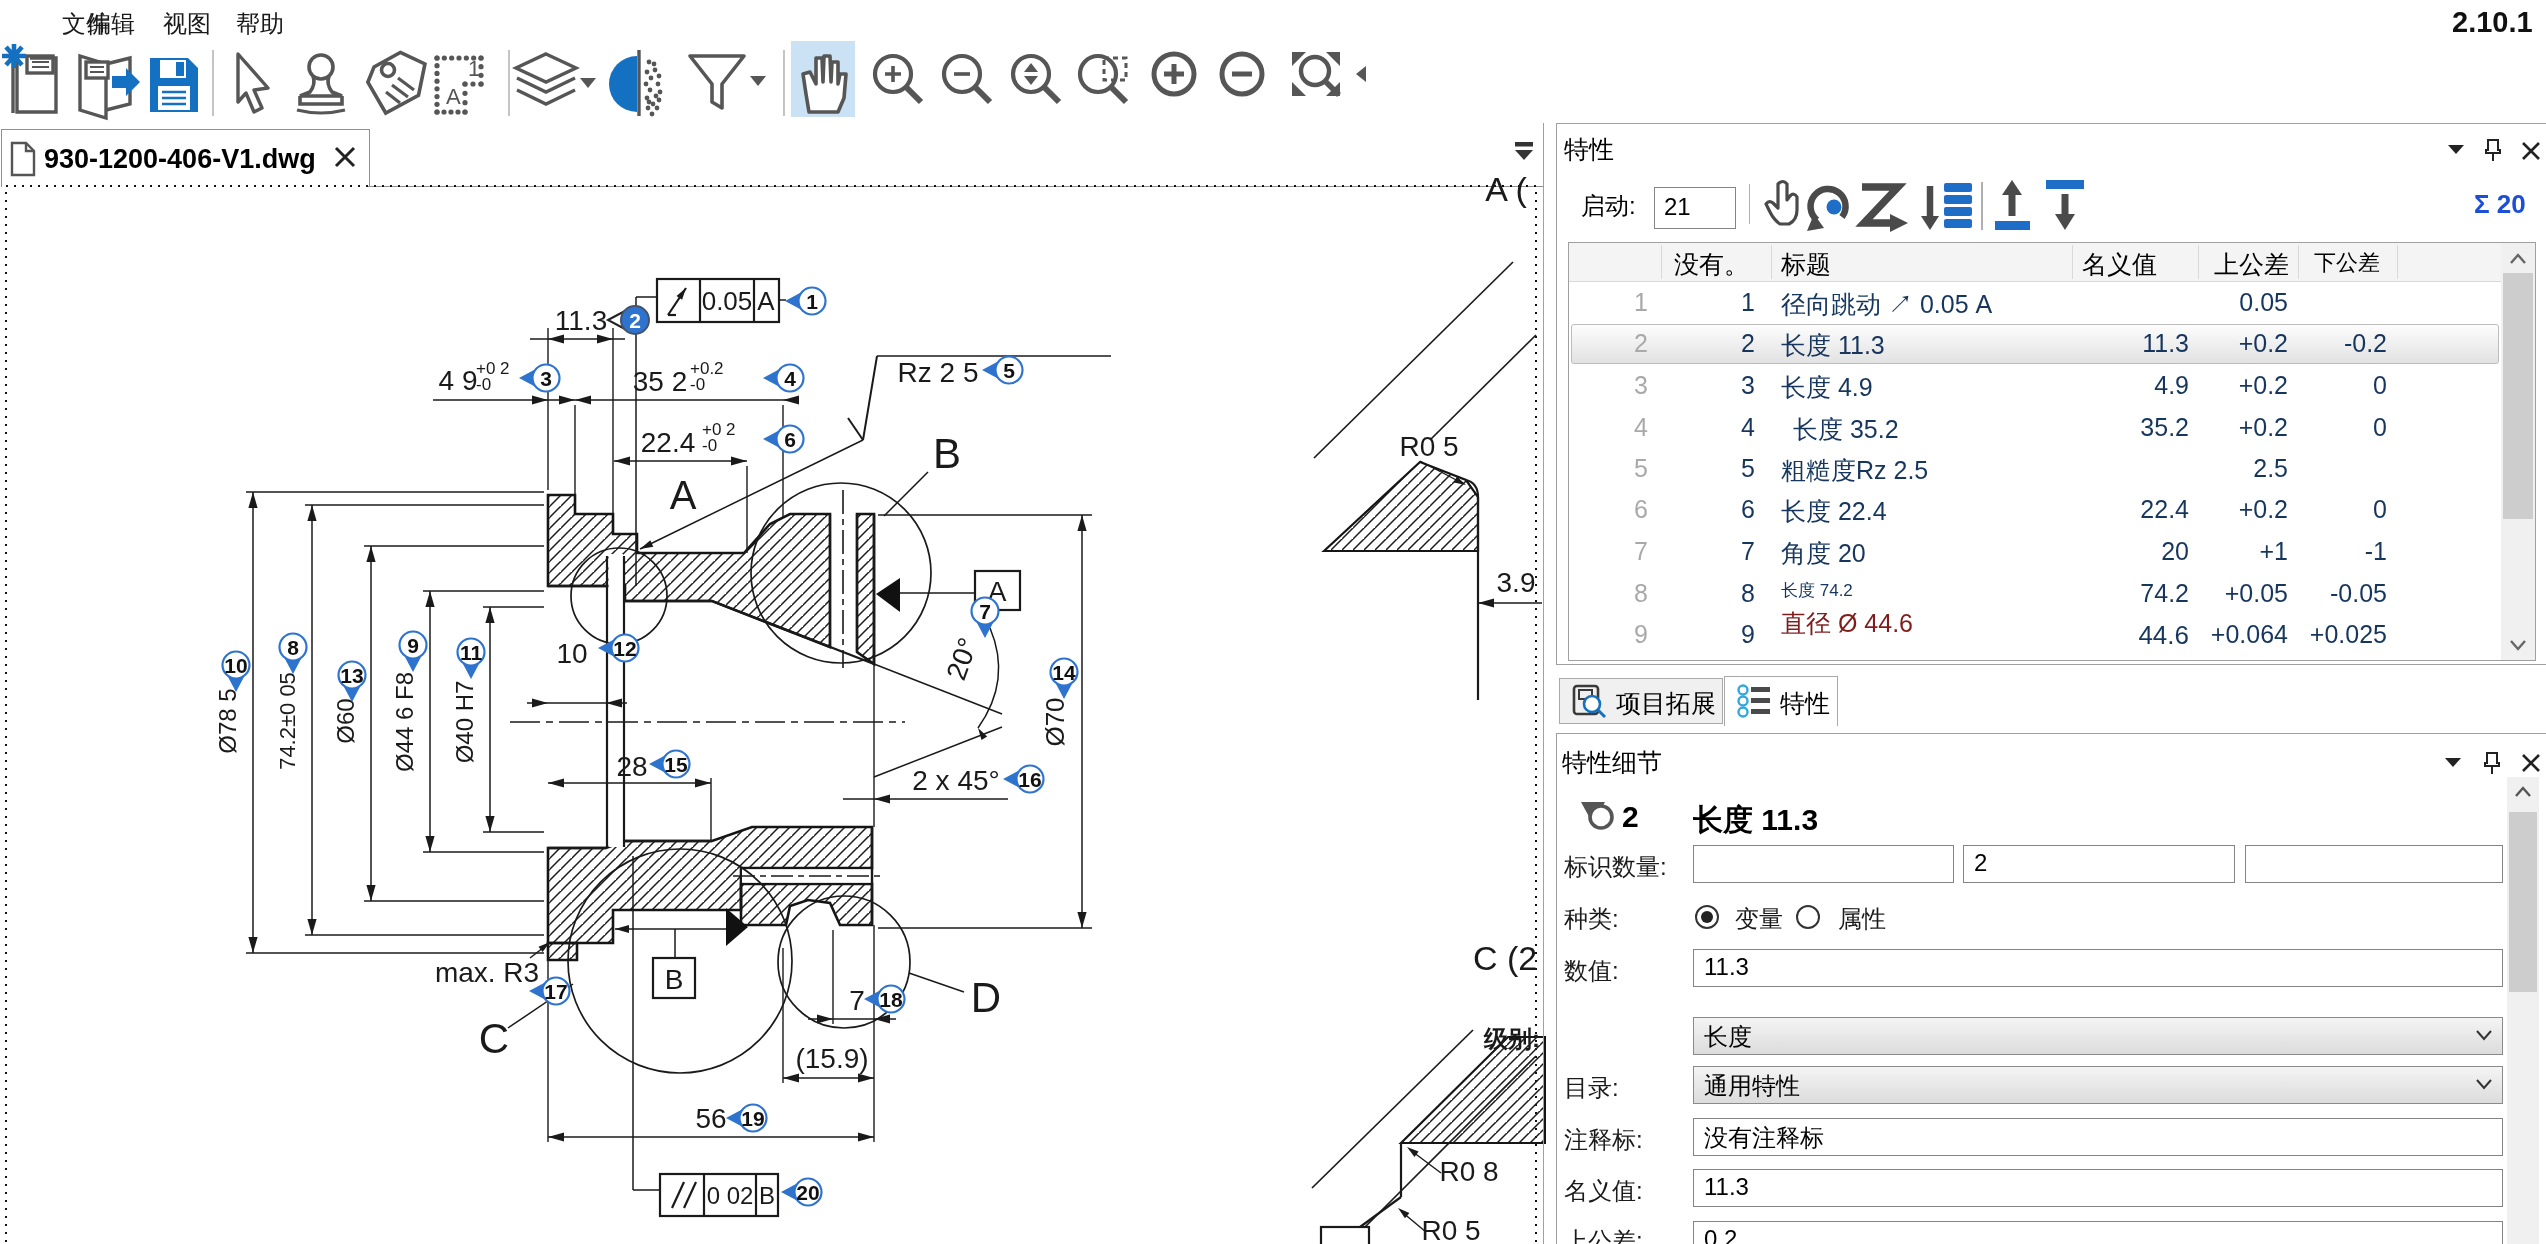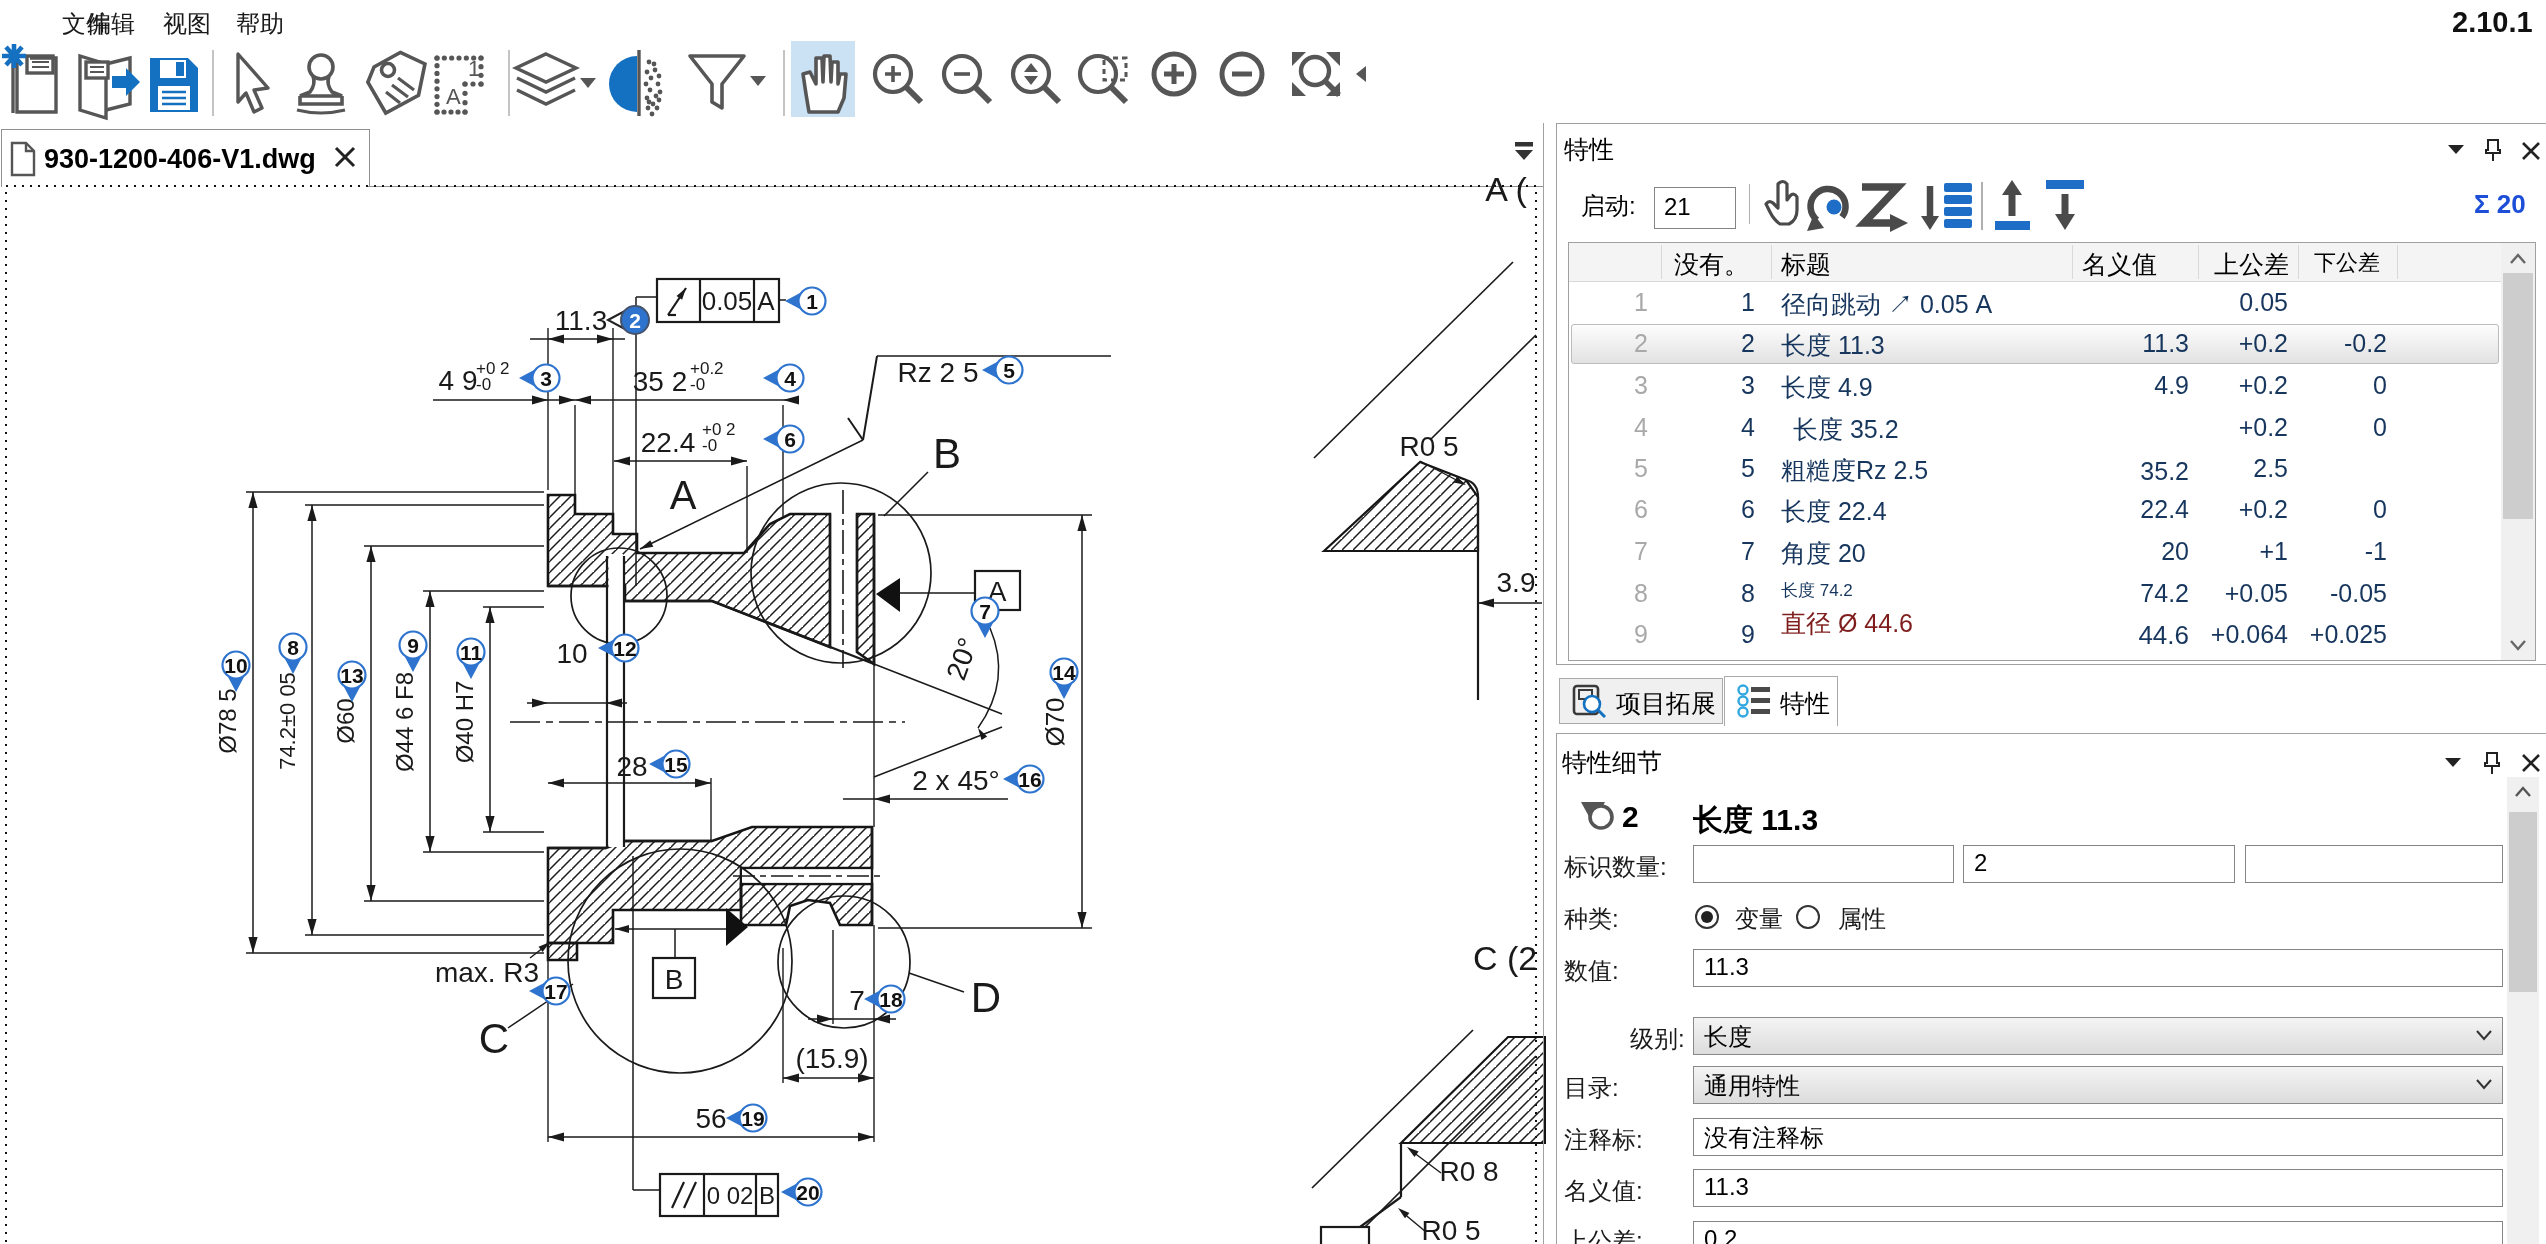--- a/index.html
+++ b/index.html
@@ -512,21 +512,21 @@
 <div class="abs" style="left:730px;top:86px;width:88px;text-align:right;font-size:25px;color:#17365d;">-0.2</div>
 <div class="abs" style="left:0;top:128px;width:79px;text-align:right;font-size:25px;color:#a9a9a9;">3</div>
 <div class="abs" style="left:100px;top:128px;width:86px;text-align:right;font-size:25px;color:#17365d;">3</div>
 <div class="abs" style="left:212px;top:128px;font-size:25px;color:#17365d;">长度 4.9</div>
 <div class="abs" style="left:480px;top:128px;width:140px;text-align:right;font-size:25px;color:#17365d;">4.9</div>
 <div class="abs" style="left:630px;top:128px;width:89px;text-align:right;font-size:25px;color:#17365d;">+0.2</div>
 <div class="abs" style="left:730px;top:128px;width:88px;text-align:right;font-size:25px;color:#17365d;">0</div>
 <div class="abs" style="left:0;top:170px;width:79px;text-align:right;font-size:25px;color:#a9a9a9;">4</div>
 <div class="abs" style="left:100px;top:170px;width:86px;text-align:right;font-size:25px;color:#17365d;">4</div>
 <div class="abs" style="left:224px;top:170px;font-size:25px;color:#17365d;">长度 35.2</div>
-<div class="abs" style="left:480px;top:170px;width:140px;text-align:right;font-size:25px;color:#17365d;margin-top:44px;">35.2</div>
+<div class="abs" style="left:480px;top:170px;width:140px;text-align:right;font-size:25px;color:#17365d;">35.2</div>
 <div class="abs" style="left:630px;top:170px;width:89px;text-align:right;font-size:25px;color:#17365d;">+0.2</div>
 <div class="abs" style="left:730px;top:170px;width:88px;text-align:right;font-size:25px;color:#17365d;">0</div>
 <div class="abs" style="left:0;top:211px;width:79px;text-align:right;font-size:25px;color:#a9a9a9;">5</div>
 <div class="abs" style="left:100px;top:211px;width:86px;text-align:right;font-size:25px;color:#17365d;">5</div>
 <div class="abs" style="left:212px;top:211px;font-size:25px;color:#17365d;">粗糙度Rz 2.5</div>
 <div class="abs" style="left:480px;top:211px;width:140px;text-align:right;font-size:25px;color:#17365d;"></div>
 <div class="abs" style="left:630px;top:211px;width:89px;text-align:right;font-size:25px;color:#17365d;">2.5</div>
 <div class="abs" style="left:730px;top:211px;width:88px;text-align:right;font-size:25px;color:#17365d;"></div>
 <div class="abs" style="left:0;top:252px;width:79px;text-align:right;font-size:25px;color:#a9a9a9;">6</div>
 <div class="abs" style="left:100px;top:252px;width:86px;text-align:right;font-size:25px;color:#17365d;">6</div>
@@ -613,21 +613,21 @@
 </svg>
 <div class="lbl" style="left:1735px;top:903px;">变量</div>
 <svg class="abs" style="left:1795px;top:904px" width="26" height="26" viewBox="0 0 26 26">
  <circle cx="13" cy="13" r="11" fill="#fff" stroke="#333" stroke-width="2"></circle>
 </svg>
 <div class="lbl" style="left:1838px;top:903px;">属性</div>
 
 <div class="lbl" style="left:1564px;top:955px;">数值:</div>
 <div class="ibox" style="left:1693px;top:949px;width:808px;height:36px;"><span style="position:relative;left:10px;top:3px;">11.3</span></div>
 
-<div class="lbl" style="left:1630px;top:1023px;">级别:</div>
+<div class="lbl" style="left:1484px;top:1023px;font-weight:bold;">级别:</div>
 <div class="combo" style="left:1693px;top:1017px;width:808px;height:36px;"><span style="position:relative;left:10px;top:3px;">长度</span>
  <svg style="position:absolute;right:10px;top:12px" width="16" height="11" viewBox="0 0 16 11">
       <path d="M1,1 L8,9 L15,1" fill="none" stroke="#333" stroke-width="2"></path>
     </svg></div>
 
 <div class="lbl" style="left:1564px;top:1072px;">目录:</div>
 <div class="combo" style="left:1693px;top:1066px;width:808px;height:36px;"><span style="position:relative;left:10px;top:3px;">通用特性</span>
  <svg style="position:absolute;right:10px;top:12px" width="16" height="11" viewBox="0 0 16 11">
       <path d="M1,1 L8,9 L15,1" fill="none" stroke="#333" stroke-width="2"></path>
     </svg></div>

